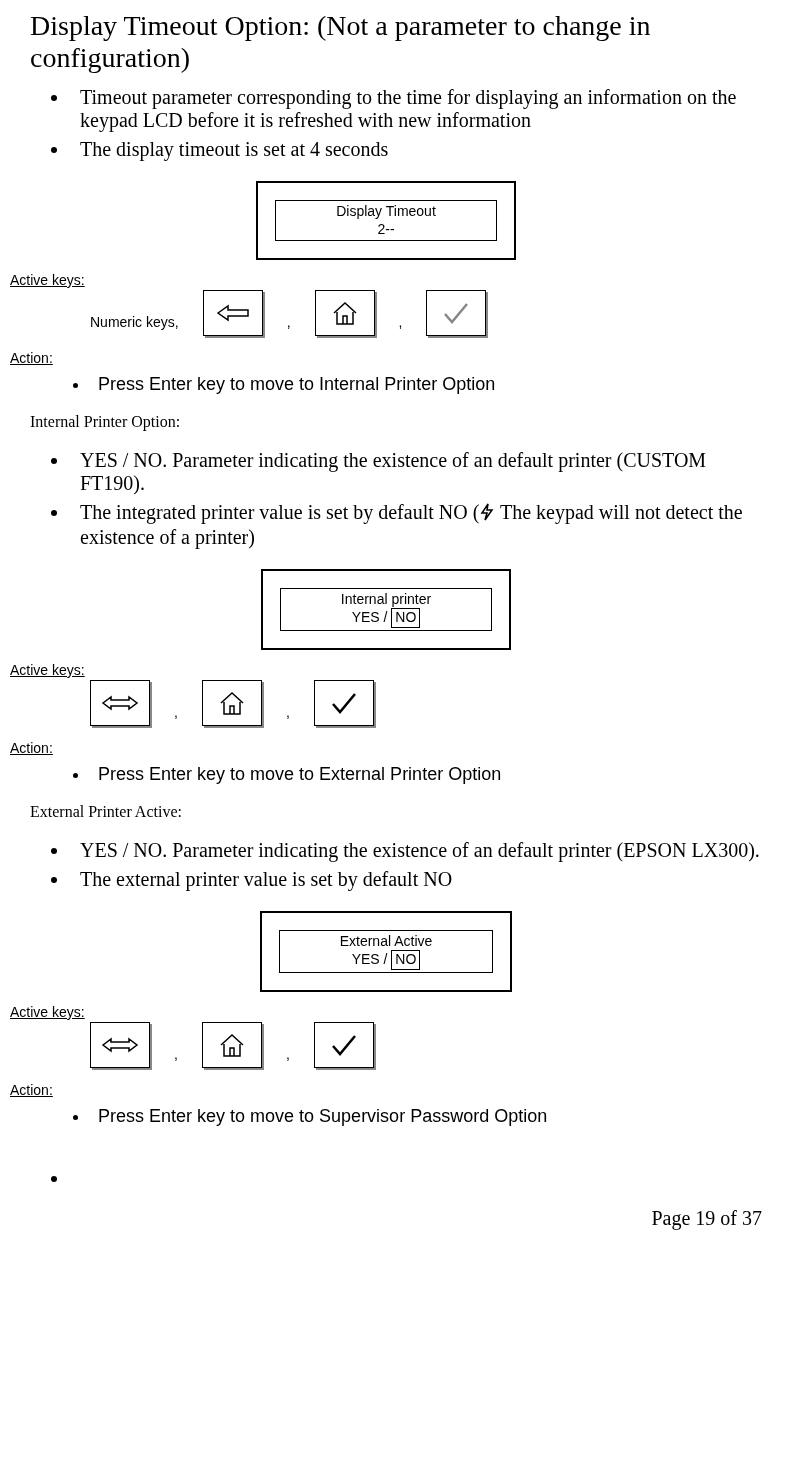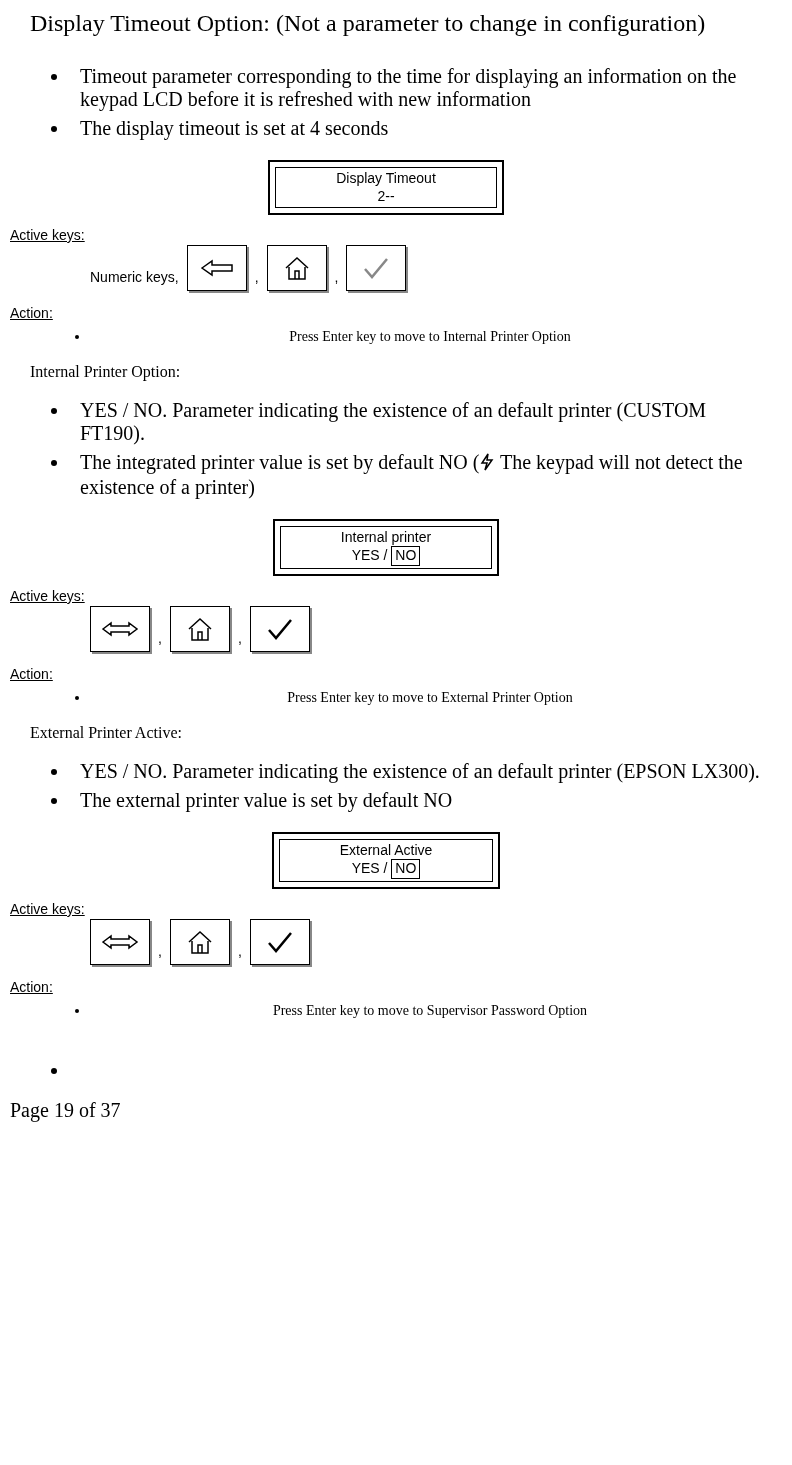--- a/index.html
+++ b/index.html
@@ -4,28 +4,28 @@
 <style>
   body {
     font-family: "Times New Roman", Times, serif;
     font-size: 20px;
     margin: 0;
     padding: 10px 30px 10px 10px;
     width: 792px;
     box-sizing: border-box;
     color: #000;
   }
-  .main-title { font-size: 24px; margin: 0 0 28px 20px; }
+  .main-title { font-size: 28px; margin: 0 0 12px 20px; }
   ul.big { list-style: disc; margin: 0 0 20px 60px; padding: 0; }
   ul.big li { margin-bottom: 6px; padding-left: 10px; }
   .lcd-wrap { text-align: center; margin: 6px 0; }
   .lcd {
     display: inline-block;
     border: 2.5px solid #000;
-    padding: 5px;
+    padding: 17px;
   }
   .lcd-inner {
     border: 1.5px solid #000;
     padding: 2px 60px;
     font-family: Arial, Helvetica, sans-serif;
     font-size: 14px;
     text-align: center;
     line-height: 1.25;
   }
   .lcd-line2 span.box { border: 1.2px solid #000; padding: 0 3px; display:inline-block; }
@@ -34,53 +34,52 @@
     font-size: 14px;
     text-decoration: underline;
     margin: 12px 0 2px 0;
   }
   .keys-row {
     font-family: Arial, Helvetica, sans-serif;
     font-size: 14px;
     margin-left: 80px;
     display: flex;
     align-items: flex-end;
-    gap: 4px;
+    gap: 20px;
   }
   .keys-row-left {
     margin-left: 80px;
   }
   .keys-row .prefix { margin-right: 4px; padding-bottom: 6px;}
   .keybtn {
     display:inline-block;
     border: 1.5px solid #000;
     width: 58px;
     height: 44px;
     position: relative;
     box-shadow: 2px 2px 0 #888;
     background: #fff;
   }
   .keybtn svg { position:absolute; top:50%; left:50%; transform:translate(-50%,-50%); }
   .sep { padding: 0 4px 6px 4px; }
   .action-list {
-    font-family: Liberation Serif, serif;
-    font-size: 14px;
+    font-family: Liberation Sans, sans-serif;
+    font-size: 18px;
     list-style: disc;
     margin: 8px 0 18px 80px;
     padding: 0;
-    text-align: center;
   }
   .action-list li { padding-left: 8px; }
   .section-title { font-size: 16px; margin: 10px 0 18px 20px; }
   .inline-bolt {
     display: inline-block;
     vertical-align: middle;
   }
   .footer {
-    text-align: left;
+    text-align: right;
     font-size: 20px;
     margin-top: 30px;
   }
   .empty-bullet { list-style: disc; margin: 40px 0 0 60px; padding:0; height:10px;}
   .empty-bullet li { padding-left:10px; }
 </style>
 </head>
 <body>
 
 <div class="main-title">Display Timeout Option: (Not a parameter to change in configuration)</div>

